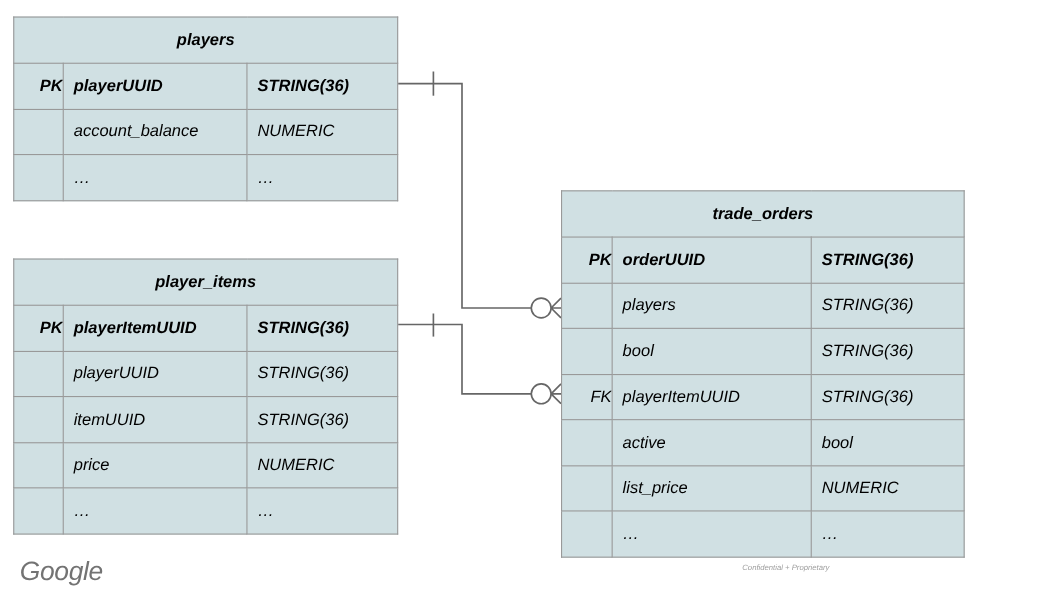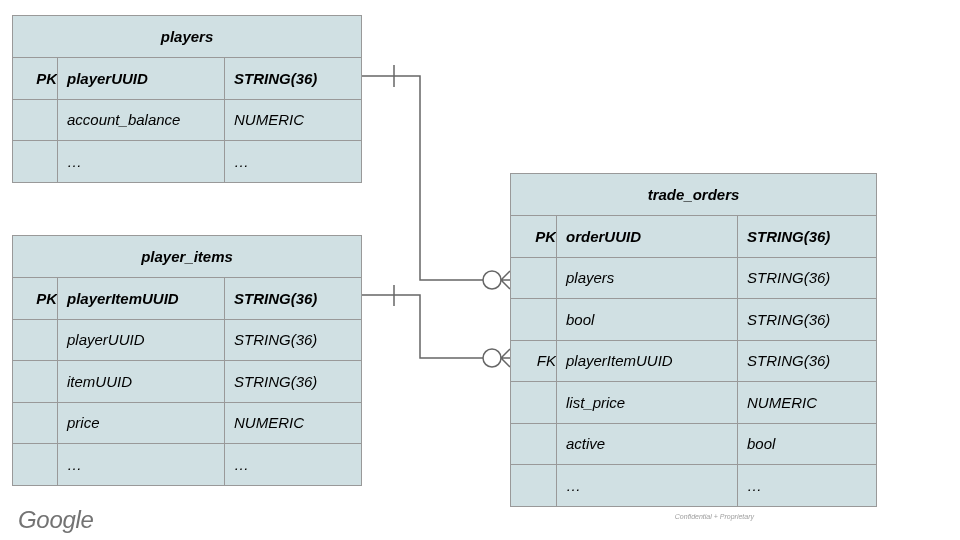--- a/index.html
+++ b/index.html
@@ -203,30 +203,30 @@
           <td class="col-name">bool</td>
           <td class="col-type">STRING(36)</td>
         </tr>
         <tr>
           <td class="col-key">FK</td>
           <td class="col-name">playerItemUUID</td>
           <td class="col-type">STRING(36)</td>
         </tr>
         <tr>
           <td class="col-key"></td>
+          <td class="col-name">active</td>
+          <td class="col-type">bool</td>
+        </tr>
+        <tr>
+          <td class="col-key"></td>
           <td class="col-name">list_price</td>
           <td class="col-type">NUMERIC</td>
         </tr>
         <tr>
           <td class="col-key"></td>
-          <td class="col-name">active</td>
-          <td class="col-type">bool</td>
-        </tr>
-        <tr>
-          <td class="col-key"></td>
           <td class="col-name">…</td>
           <td class="col-type">…</td>
         </tr>
       </tbody>
   </table>
 
   <div class="google-logo">Google</div>
   <div class="footer-note">Confidential + Proprietary</div>
 
 </div>

